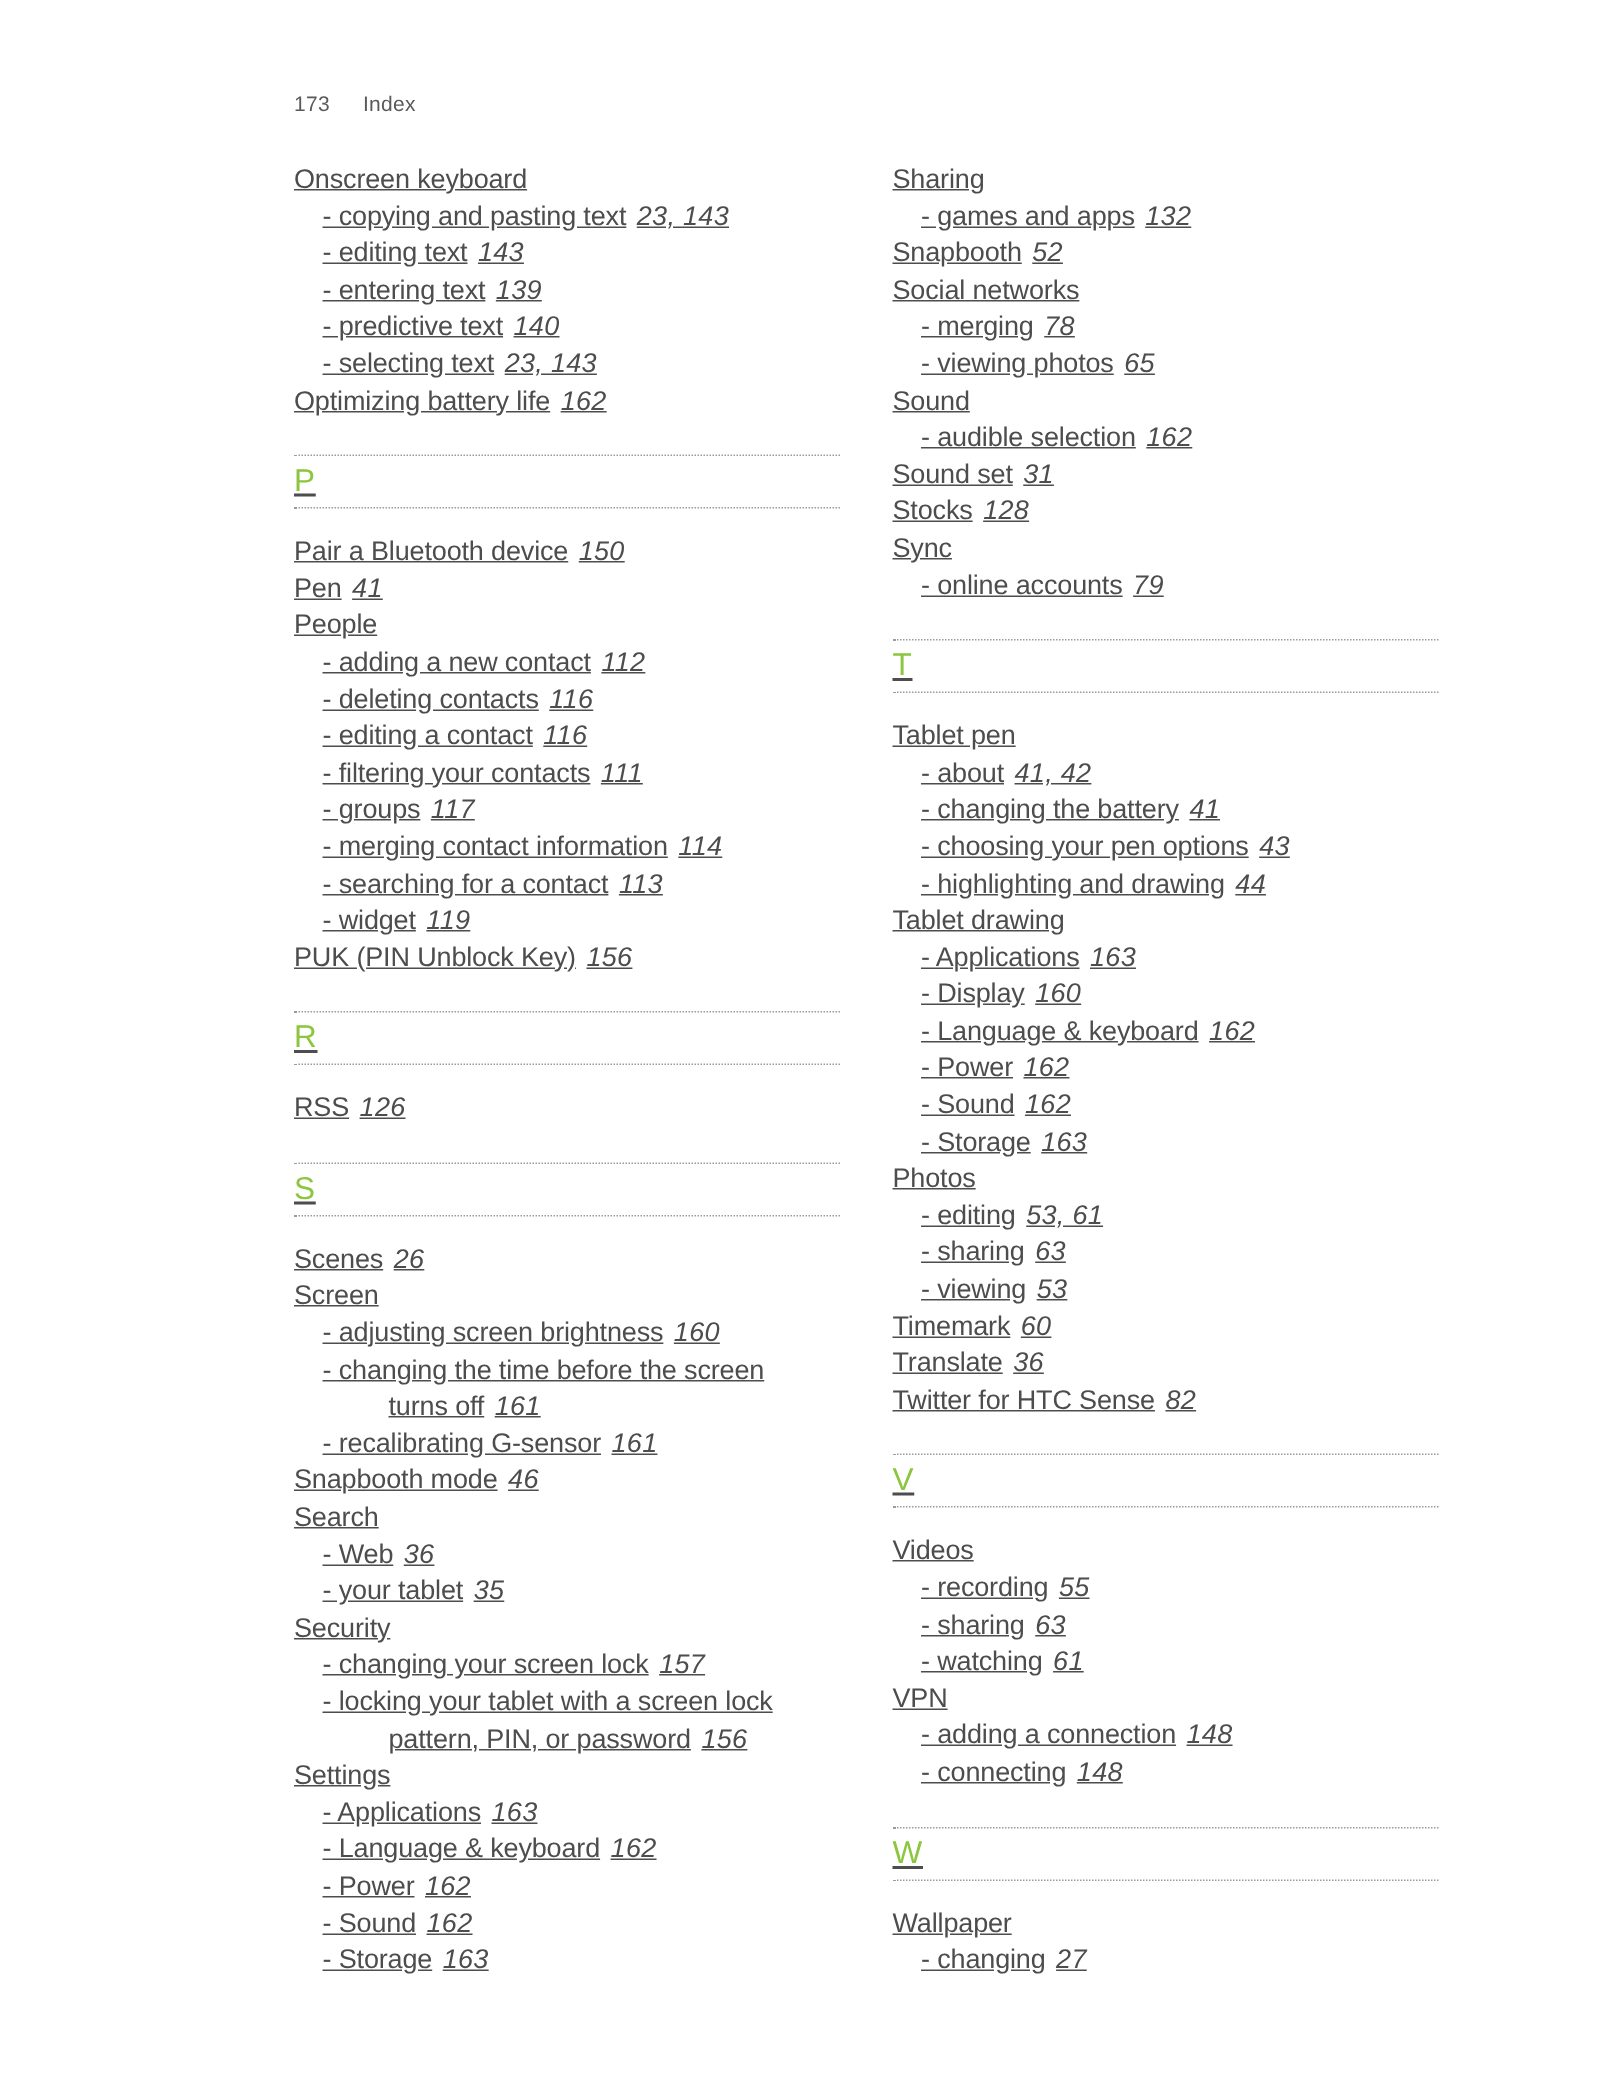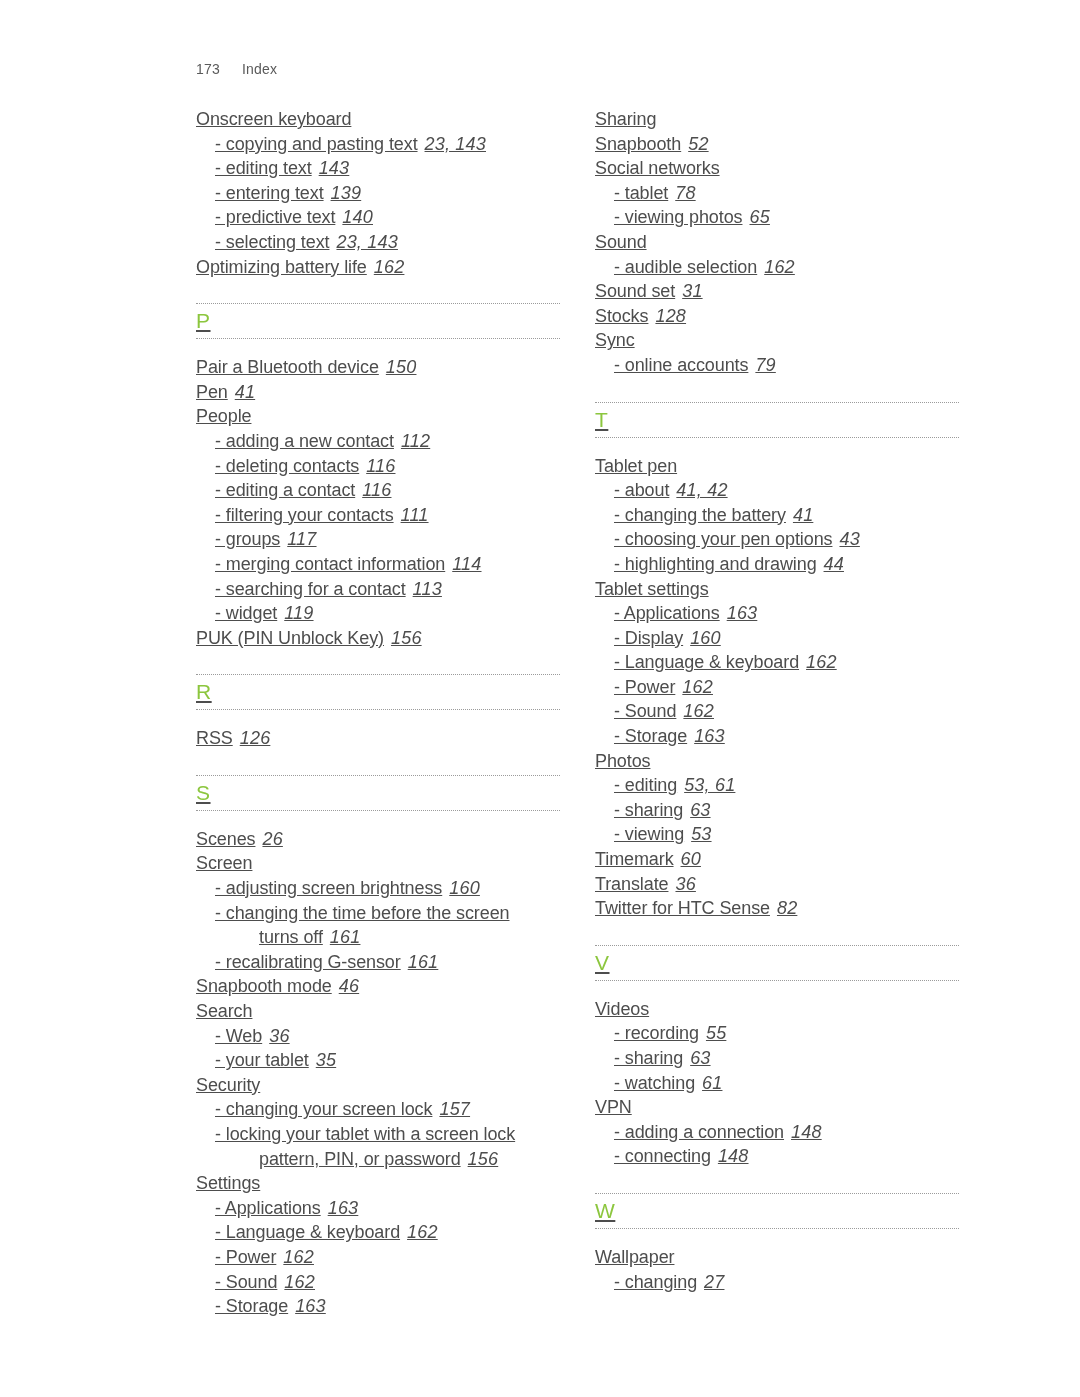--- a/index.html
+++ b/index.html
@@ -169,43 +169,44 @@
           <div class="entry sub"><span>- Applications</span><span class="pg">163</span></div>
           <div class="entry sub"><span>- Language &amp; keyboard</span><span class="pg">162</span></div>
           <div class="entry sub"><span>- Power</span><span class="pg">162</span></div>
           <div class="entry sub"><span>- Sound</span><span class="pg">162</span></div>
           <div class="entry sub"><span>- Storage</span><span class="pg">163</span></div>
         </div>
       </div>
       <div class="col">
         <div class="group">
           <div class="entry main"><span>Sharing</span></div>
+          <div class="entry sub"><span>- games and apps</span><span class="pg">132</span></div>
           <div class="entry main"><span>Snapbooth</span><span class="pg">52</span></div>
           <div class="entry main"><span>Social networks</span></div>
-          <div class="entry sub"><span>- tablet</span><span class="pg">78</span></div>
+          <div class="entry sub"><span>- merging</span><span class="pg">78</span></div>
           <div class="entry sub"><span>- viewing photos</span><span class="pg">65</span></div>
           <div class="entry main"><span>Sound</span></div>
           <div class="entry sub"><span>- audible selection</span><span class="pg">162</span></div>
           <div class="entry main"><span>Sound set</span><span class="pg">31</span></div>
           <div class="entry main"><span>Stocks</span><span class="pg">128</span></div>
           <div class="entry main"><span>Sync</span></div>
           <div class="entry sub"><span>- online accounts</span><span class="pg">79</span></div>
         </div>
         <div class="letter-block">
           <div class="rule"></div>
           <div class="letter">T</div>
           <div class="rule"></div>
         </div>
         <div class="group">
           <div class="entry main"><span>Tablet pen</span></div>
           <div class="entry sub"><span>- about</span><span class="pg">41, 42</span></div>
           <div class="entry sub"><span>- changing the battery</span><span class="pg">41</span></div>
           <div class="entry sub"><span>- choosing your pen options</span><span class="pg">43</span></div>
           <div class="entry sub"><span>- highlighting and drawing</span><span class="pg">44</span></div>
-          <div class="entry main"><span>Tablet settings</span></div>
+          <div class="entry main"><span>Tablet drawing</span></div>
           <div class="entry sub"><span>- Applications</span><span class="pg">163</span></div>
           <div class="entry sub"><span>- Display</span><span class="pg">160</span></div>
           <div class="entry sub"><span>- Language &amp; keyboard</span><span class="pg">162</span></div>
           <div class="entry sub"><span>- Power</span><span class="pg">162</span></div>
           <div class="entry sub"><span>- Sound</span><span class="pg">162</span></div>
           <div class="entry sub"><span>- Storage</span><span class="pg">163</span></div>
           <div class="entry main"><span>Photos</span></div>
           <div class="entry sub"><span>- editing</span><span class="pg">53, 61</span></div>
           <div class="entry sub"><span>- sharing</span><span class="pg">63</span></div>
           <div class="entry sub"><span>- viewing</span><span class="pg">53</span></div>

